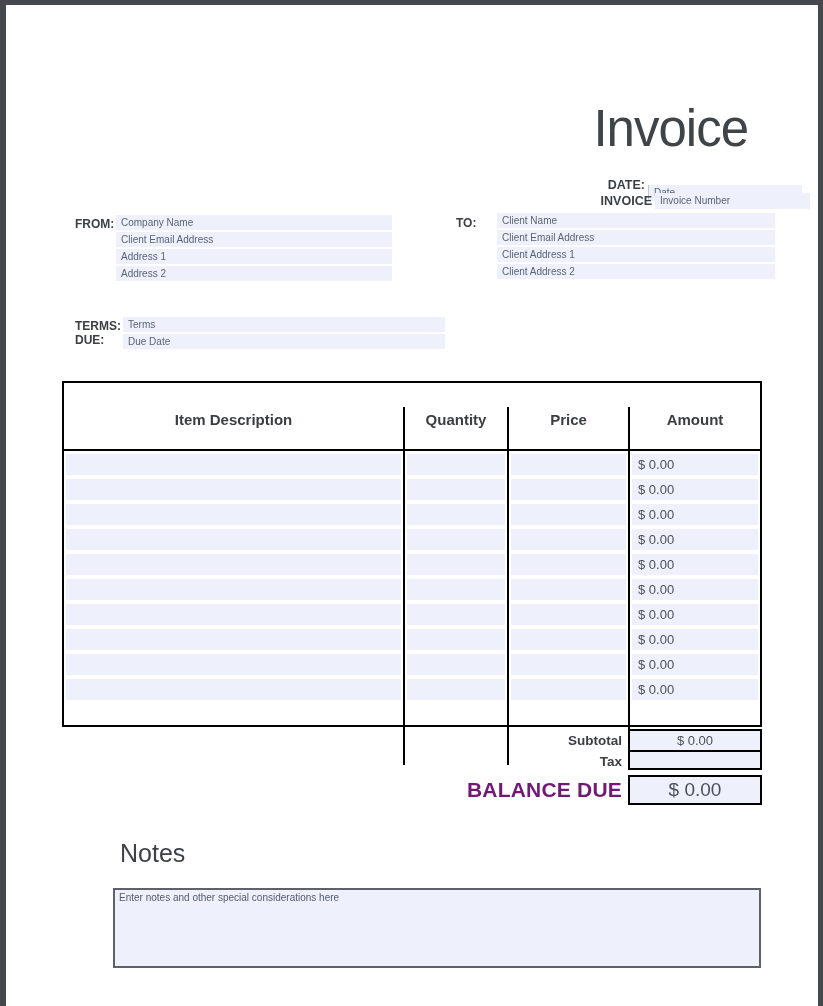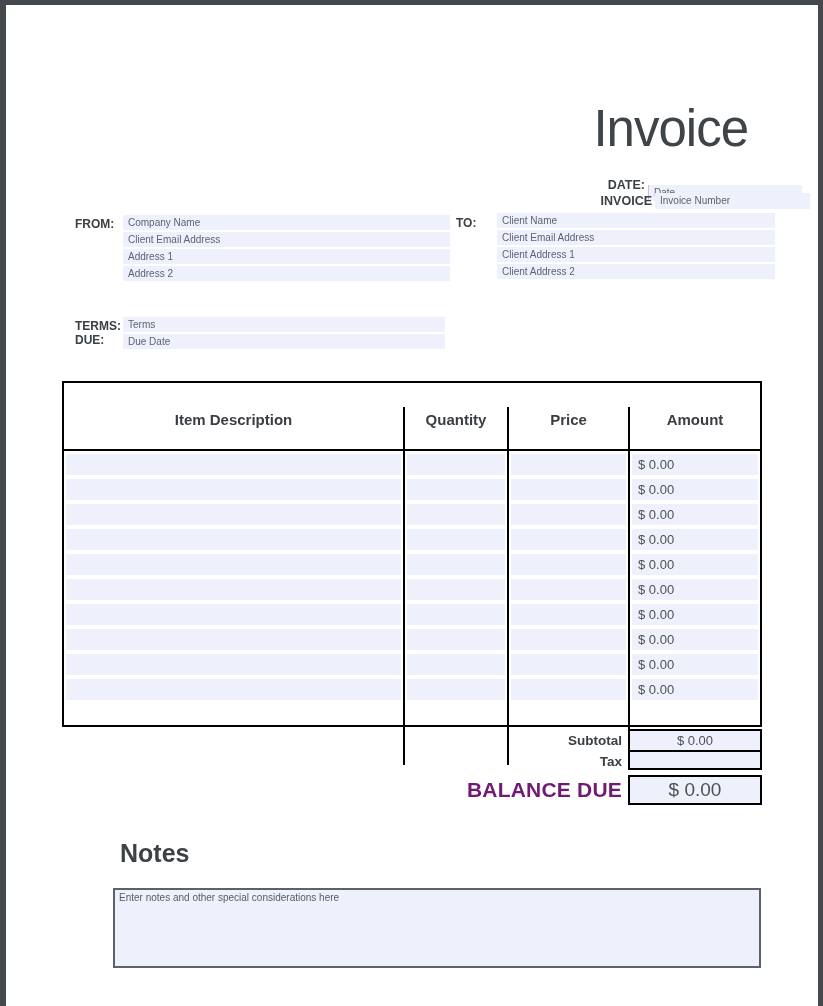--- a/index.html
+++ b/index.html
@@ -82,21 +82,21 @@
   }
   .box-subtotal{height:23px;line-height:19px;font-size:13px;}
   .box-tax{height:20px;line-height:16px;font-size:13px;margin-top:-2px;}
   .row-balance{margin-top:5px;}
   .balance-label{font-size:21px;letter-spacing:0.2px;color:#701a75;}
   .box-balance{height:30px;line-height:26px;font-size:19px;}
 
   
   .notes-heading{
     position:absolute;left:114px;top:834px;
-    font-size:25px;color:#3d4247;font-weight:700;
+    font-size:25px;color:#3d4247;font-weight:400;
   }
   .notes-box{
     position:absolute;left:107px;top:883px;width:648px;height:80px;
     background:#eef0fb;border:2px solid #5c616b;box-sizing:border-box;
     font-size:10px;color:#555c6b;padding:2px 4px;
   }
 </style>
 </head>
 <body>
 
@@ -107,21 +107,21 @@
   <div class="meta-row" style="top:172px;right:16px;">
     <span class="lbl">DATE:</span>
     <div class="field bordered-left" style="width:154px;">Date</div>
   </div>
   <div class="meta-row" style="top:188px;right:8px;">
     <span class="lbl">INVOICE</span>
     <div class="field" style="width:155px;">Invoice Number</div>
   </div>
 
   <div class="party-label" style="left:69px;top:212px;">FROM:</div>
-  <div class="fields-col" style="left:117px;top:210px;width:327px;">
+  <div class="fields-col" style="left:110px;top:210px;width:276px;">
       <div class="field">Company Name</div>
       <div class="field">Client Email Address</div>
       <div class="field">Address 1</div>
       <div class="field">Address 2</div>
     </div>
 
   <div class="party-label" style="left:450px;top:211px;">TO:</div>
   <div class="fields-col" style="left:491px;top:208px;width:278px;">
       <div class="field">Client Name</div>
       <div class="field">Client Email Address</div>

